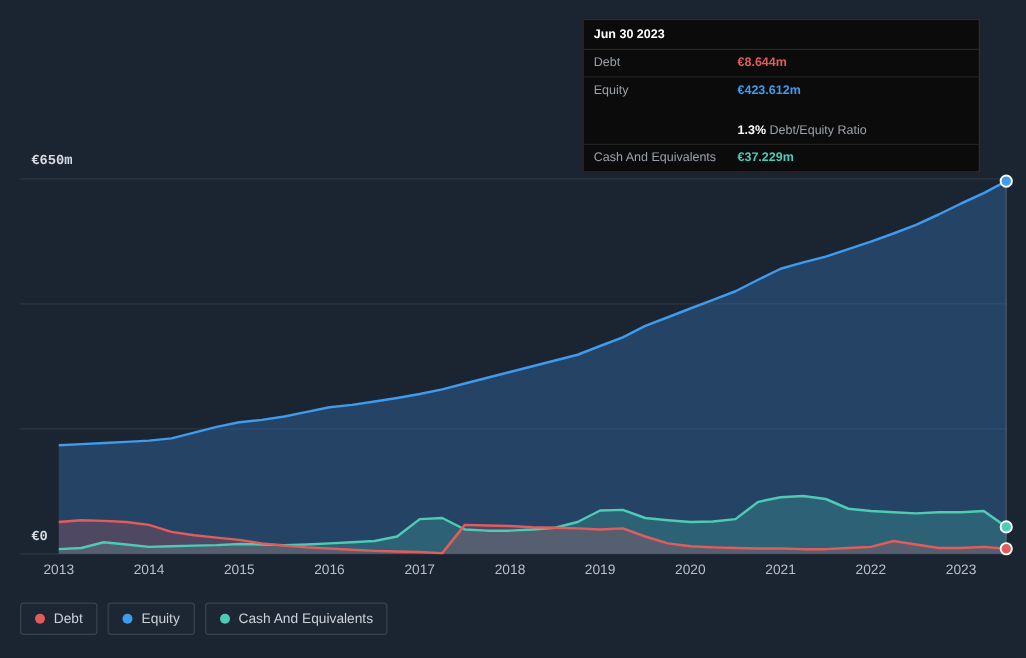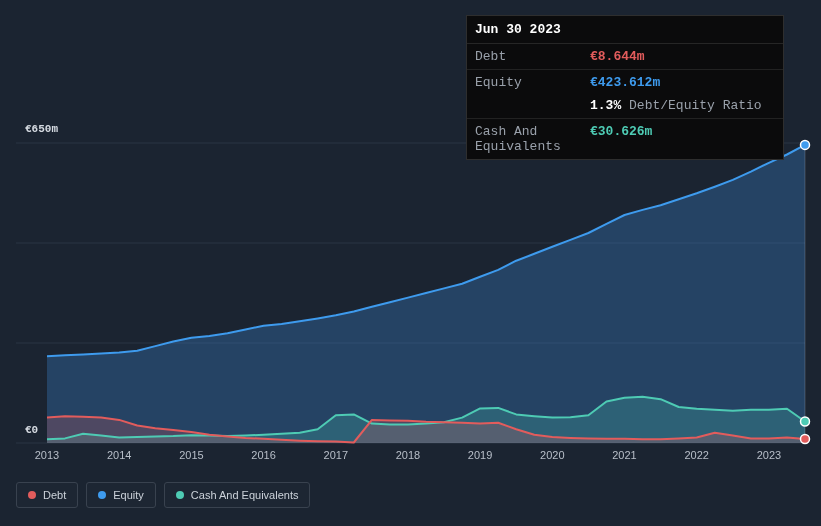--- a/index.html
+++ b/index.html
@@ -6,27 +6,27 @@
   body{width:821px;height:526px;overflow:hidden;position:relative;
        font-family:"Liberation Sans",sans-serif;-webkit-font-smoothing:antialiased;}
   .chart-root{position:absolute;inset:0;}
   #chart-svg{position:absolute;left:0;top:0;width:821px;height:470px;display:block;}
   .y-label{position:absolute;left:25px;color:#d6dbe2;font-size:11px;font-weight:bold;z-index:2;font-family:Liberation Mono, monospace;}
   .y-label-max{top:123px;}
   .y-label-zero{top:424px;}
 
   
   .tooltip{position:absolute;left:466px;top:15px;width:318px;box-sizing:border-box;
-           background:#0b0b0c;border:1px solid #2e2e2e;z-index:5;font-size:13px;color:#9aa1ab;font-family:Liberation Mono, monospace;}
+           background:#0b0b0c;border:1px solid #2e2e2e;z-index:5;font-size:10px;color:#9aa1ab;}
   .tt-head{padding:6px 8px;color:#ffffff;font-weight:bold;border-bottom:1px solid #262626;}
   .tt-row{display:flex;align-items:flex-start;padding:5px 8px;border-bottom:1px solid #222222;}
   .tt-row:last-child{border-bottom:none;}
   .tt-label{width:115px;flex:0 0 115px;}
   .tt-value{font-weight:bold;}
-  .tt-ratio{margin-top:8px;color:#9aa1ab;}
+  .tt-ratio{margin-top:21px;color:#9aa1ab;}
   .tt-ratio b{color:#ffffff;}
 
   
   .legend{position:absolute;left:16px;top:482px;display:flex;gap:8px;z-index:3;}
   .legend-item{display:flex;align-items:center;gap:7px;padding:6px 11px;
                border:1px solid #39424f;border-radius:3px;color:#ccd2da;font-size:11px;
                cursor:pointer;background:rgba(255,255,255,0.01);}
   .dot{width:8px;height:8px;border-radius:50%;display:inline-block;}
 </style>
 </head>
@@ -76,21 +76,21 @@
       <span>
         <span class="tt-value" style="color: rgb(62, 155, 238);">€423.612m</span>
         <div class="tt-ratio">
           <b>1.3%</b>
           <span>Debt/Equity Ratio</span>
         </div>
       </span>
     </div>
     <div class="tt-row">
       <span class="tt-label">Cash And Equivalents</span>
-      <span class="tt-value" style="color: rgb(78, 203, 180);">€30.626m</span>
+      <span class="tt-value" style="color: rgb(78, 203, 180);">€37.229m</span>
     </div>
   </div>
 
   <div class="legend">
     <div class="legend-item">
       <span class="dot" style="background: rgb(226, 92, 92);"></span>
       <span>Debt</span>
     </div>
     <div class="legend-item">
       <span class="dot" style="background: rgb(62, 155, 238);"></span>

